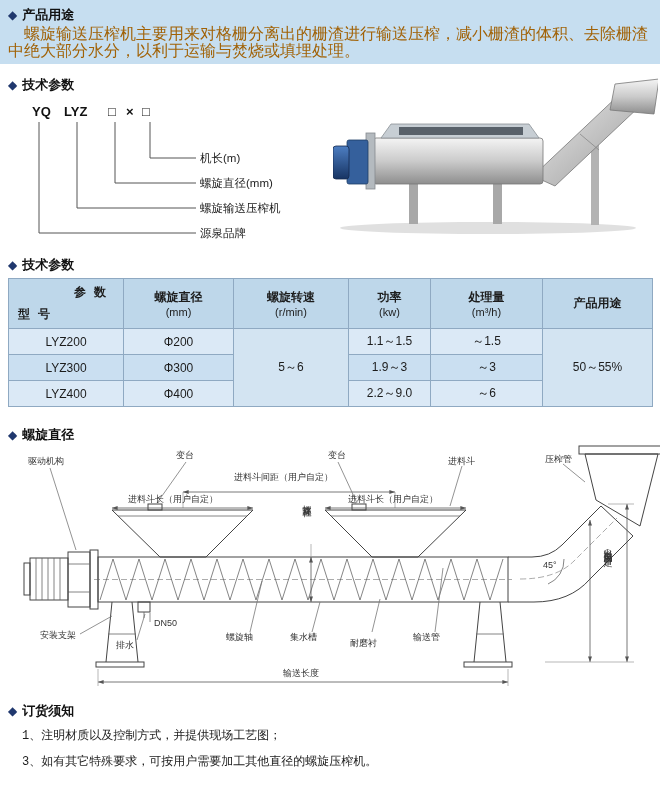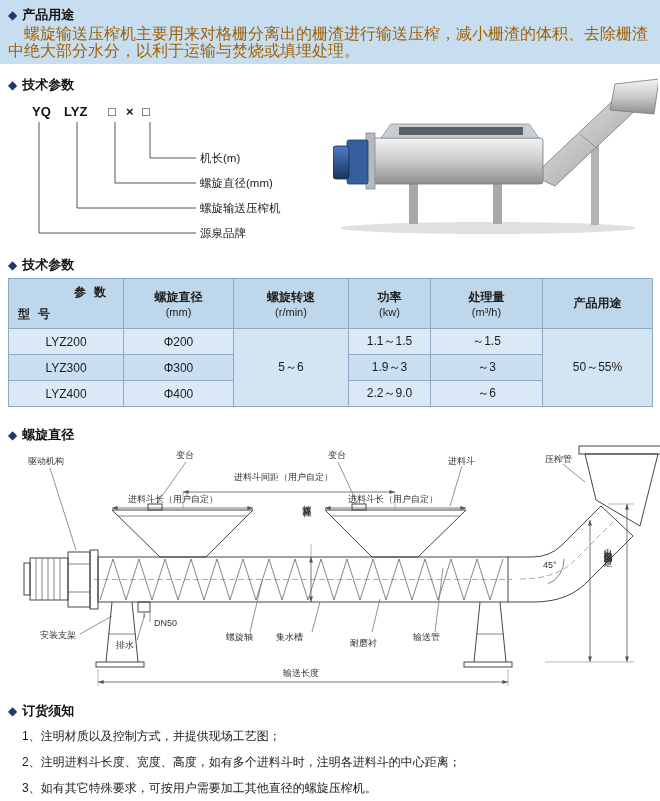--- a/index.html
+++ b/index.html
@@ -49,21 +49,21 @@
   .dlb.v { writing-mode:vertical-rl; text-orientation:upright; letter-spacing:1px; }
   .mline { stroke:#444; stroke-width:1; fill:none; }
   .tline { stroke:#666; stroke-width:.8; fill:none; }
   .dim   { stroke:#555; stroke-width:.8; fill:none; }
   .ext   { stroke:#999; stroke-width:.7; fill:none; }
   .ldr   { stroke:#777; stroke-width:.8; fill:none; }
   .cl    { stroke:#888; stroke-width:.7; fill:none; stroke-dasharray:6 3; }
 
   
   .order-items { position:absolute; left:22px; top:726px; font-size:12px; color:#1c1c1c; }
-  .order-items div { height:26px; line-height:20px; }
+  .order-items div { height:26px; line-height:20px;font-family:Liberation Mono, monospace; }
 </style>
 </head>
 <body>
 
 <section class="usage-panel">
   <div class="sec-h">
     <span class="diamond">◆</span>
     <span>产品用途</span>
   </div>
   <p class="usage-body">螺旋输送压榨机主要用来对格栅分离出的栅渣进行输送压榨，减小栅渣的体积、去除栅渣中绝大部分水分，以利于运输与焚烧或填埋处理。</p>
@@ -300,27 +300,26 @@
   <div class="dlb" style="left:545px;top:12px">压榨管</div>
   <div class="dlb" style="left:128px;top:52px">进料斗长（用户自定）</div>
   <div class="dlb" style="left:348px;top:52px">进料斗长（用户自定）</div>
   <div class="dlb v" style="left:301px;top:56px">螺旋直径</div>
   <div class="dlb" style="left:543px;top:118px">45°</div>
   <div class="dlb v" style="left:602px;top:100px">出料高度（用户自定）</div>
   <div class="dlb" style="left:40px;top:188px">安装支架</div>
   <div class="dlb" style="left:116px;top:198px">排水</div>
   <div class="dlb" style="left:154px;top:176px">DN50</div>
   <div class="dlb" style="left:226px;top:190px">螺旋轴</div>
-  <div class="dlb" style="left:276px;top:190px">集水槽</div>
+  <div class="dlb" style="left:290px;top:190px">集水槽</div>
   <div class="dlb" style="left:350px;top:196px">耐磨衬</div>
   <div class="dlb" style="left:413px;top:190px">输送管</div>
   <div class="dlb" style="left:283px;top:226px">输送长度</div>
 </div>
 
 <div class="sec-h" style="top:702px">
   <span class="diamond">◆</span>
   <span>订货须知</span>
 </div>
 <div class="order-items">
   <div>1、注明材质以及控制方式，并提供现场工艺图；</div>
-  <div>2、注明进料斗长度、宽度、高度，如有多个进料斗时，注明各进料斗的中心距离；</div>
   <div>3、如有其它特殊要求，可按用户需要加工其他直径的螺旋压榨机。</div>
 </div>
 
 </body></html>

